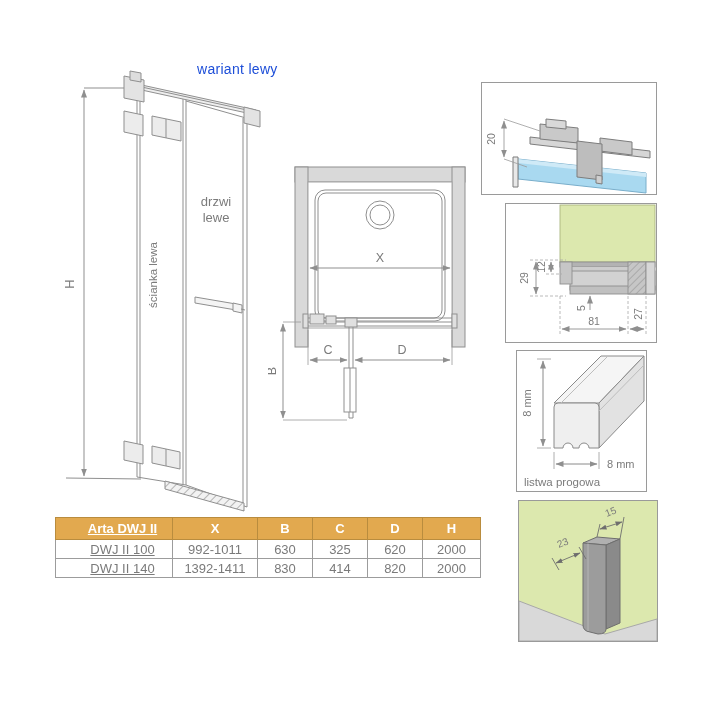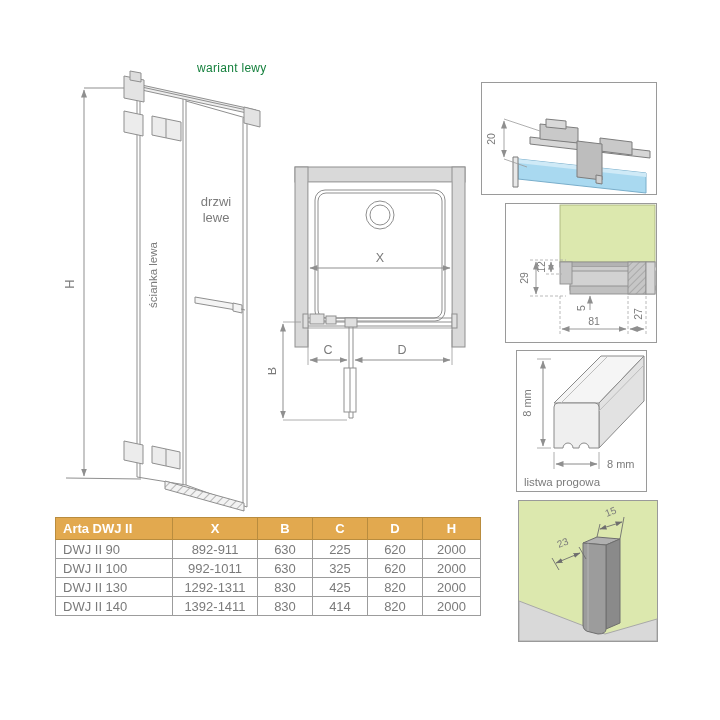--- a/index.html
+++ b/index.html
@@ -1,31 +1,31 @@
 <!DOCTYPE html>
 <html><head>
 <meta charset="utf-8">
 <style>
   html,body{margin:0;padding:0;background:#ffffff;}
   body{width:720px;height:720px;position:relative;overflow:hidden;
        font-family:"Liberation Sans", sans-serif;}
   .canvas{position:absolute;inset:0;background:#fff;}
   .abs{position:absolute;}
-  .title{font-size:12px;color:#15803d;letter-spacing:.3px;}
+  .title{font-size:14px;color:#1d4ed8;letter-spacing:.3px;}
   svg text{font-family:"Liberation Sans", sans-serif;fill:#7b7b7b;}
   .detail-box{border:1px solid #9a9a9a;background:#fff;box-sizing:border-box;}
   
   table.spec{border-collapse:collapse;table-layout:fixed;width:425px;
              font-size:13px;color:#7a7a7a;}
   table.spec th, table.spec td{border:1px solid #9c9c9c;height:18px;
              padding:0 0 0 0;text-align:center;font-weight:normal;
              white-space:nowrap;overflow:hidden;}
   table.spec thead th{background:#e2a94f;color:#ffffff;font-weight:bold;
              height:21px;border-color:#b98c3e;}
-  table.spec th:first-child, table.spec td:first-child{text-align:left;padding-left:7px;}
+  table.spec th:first-child, table.spec td:first-child{text-align:center;padding-left:17px;text-decoration:underline;}
   .c0{width:117px}.c1{width:85px}.c2{width:55px}.c3{width:55px}.c4{width:55px}.c5{width:58px}
 </style>
 </head>
 <body>
 
 <div class="canvas">
 
   <div class="abs title" style="left:197px;top:61px;">wariant lewy</div>
 
   <svg class="abs" style="left:40px;top:60px;" width="230" height="460" viewBox="0 0 230 460">
@@ -306,41 +306,25 @@
         <th>Arta DWJ II</th>
         <th>X</th>
         <th>B</th>
         <th>C</th>
         <th>D</th>
         <th>H</th>
       </tr>
     </thead>
     <tbody>
       <tr>
-        <td>DWJ II 90</td>
-        <td>892-911</td>
-        <td>630</td>
-        <td>225</td>
-        <td>620</td>
-        <td>2000</td>
-      </tr>
-      <tr>
         <td>DWJ II 100</td>
         <td>992-1011</td>
         <td>630</td>
         <td>325</td>
         <td>620</td>
-        <td>2000</td>
-      </tr>
-      <tr>
-        <td>DWJ II 130</td>
-        <td>1292-1311</td>
-        <td>830</td>
-        <td>425</td>
-        <td>820</td>
         <td>2000</td>
       </tr>
       <tr>
         <td>DWJ II 140</td>
         <td>1392-1411</td>
         <td>830</td>
         <td>414</td>
         <td>820</td>
         <td>2000</td>
       </tr>

